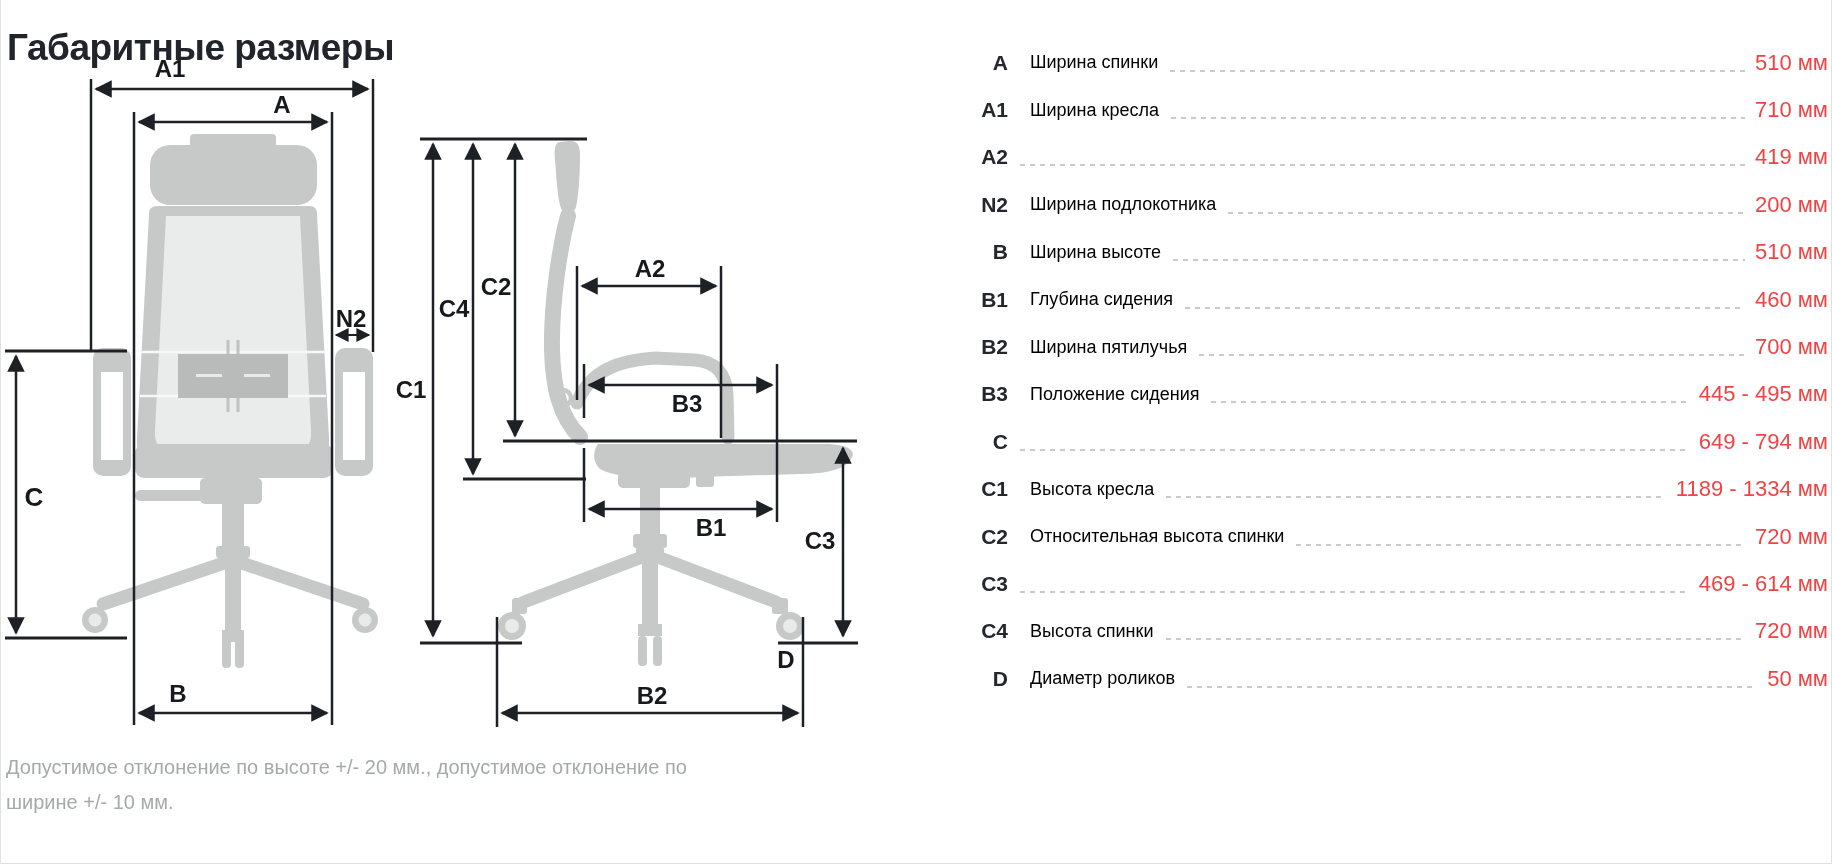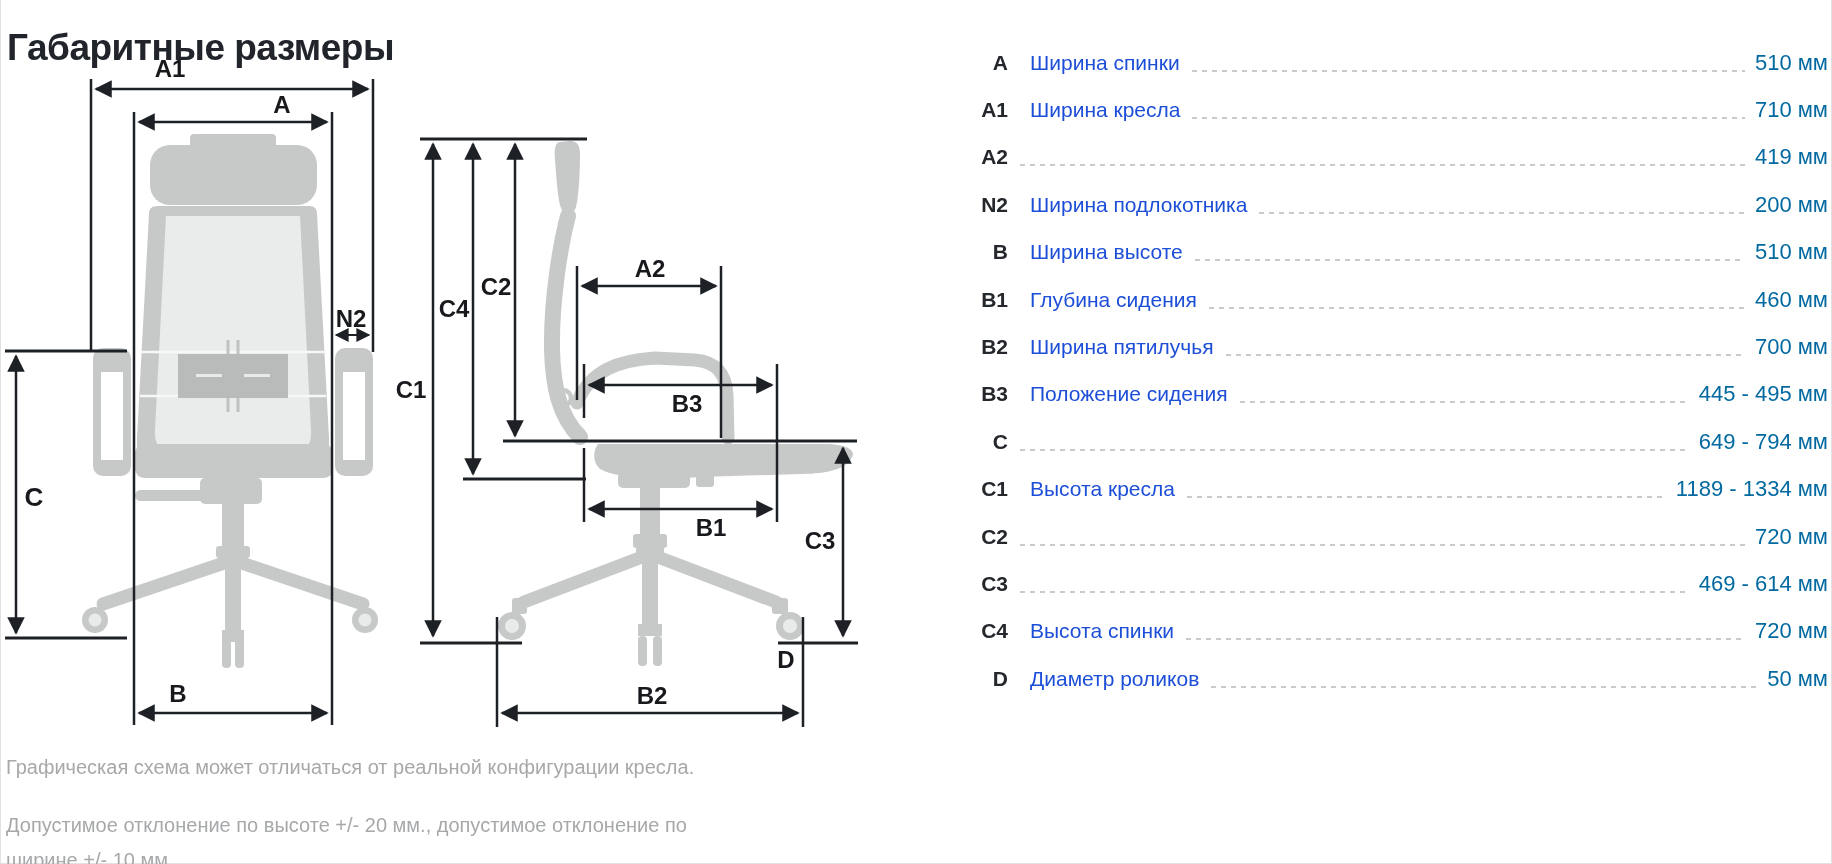--- a/index.html
+++ b/index.html
@@ -11,27 +11,27 @@
   .frame{position:absolute;inset:0;border-left:1px solid #e0e1e2;border-right:1px solid #e0e1e2;border-bottom:1px solid #e0e1e2;pointer-events:none;}
   .page-title{
     position:absolute;left:7px;top:2px;
     font-size:37px;font-weight:700;color:#21242a;letter-spacing:-.5px;text-align:right;
   }
   .diagram-svg{position:absolute;left:0;top:0;}
   
   .spec-table{position:absolute;left:958px;top:39px;width:870px;}
   .trow{display:flex;align-items:center;height:47.4px;}
   .tcode{width:50px;text-align:right;font-size:21px;font-weight:700;color:#24272c;flex:0 0 auto;}
-  .tdesc{margin-left:22px;font-size:21px;color:#1d4ed8;white-space:nowrap;flex:0 0 auto;}
+  .tdesc{margin-left:22px;font-size:18px;color:#000000;white-space:nowrap;flex:0 0 auto;}
   .tlead{
     flex:1 1 auto;height:2px;min-width:26px;
     margin:16px 10px 0 12px;
     background-image:repeating-linear-gradient(to right,#c9cacb 0 5px,transparent 5px 10px);
   }
-  .tval{font-size:22px;color:#0369a1;white-space:nowrap;flex:0 0 auto;}
+  .tval{font-size:22px;color:#ef4444;white-space:nowrap;flex:0 0 auto;}
   
   .footnotes{position:absolute;left:6px;top:750px;width:716px;color:#a6a8aa;font-size:20px;line-height:1.75;}
   .footnotes p{margin:0 0 23px 0;}
 </style>
 </head>
 <body>
 
 <div class="frame"></div>
 
 <h1 class="page-title">Габаритные размеры</h1>
@@ -246,20 +246,21 @@
     <div class="tval">649 - 794 мм</div>
   </div>
   <div class="trow">
     <div class="tcode">C1</div>
     <div class="tdesc">Высота кресла</div>
     <div class="tlead"></div>
     <div class="tval">1189 - 1334 мм</div>
   </div>
   <div class="trow">
     <div class="tcode">C2</div>
+    <div class="tdesc">Относительная высота спинки</div>
     <div class="tlead"></div>
     <div class="tval">720 мм</div>
   </div>
   <div class="trow">
     <div class="tcode">C3</div>
     <div class="tlead"></div>
     <div class="tval">469 - 614 мм</div>
   </div>
   <div class="trow">
     <div class="tcode">C4</div>
@@ -269,15 +270,14 @@
   </div>
   <div class="trow">
     <div class="tcode">D</div>
     <div class="tdesc">Диаметр роликов</div>
     <div class="tlead"></div>
     <div class="tval">50 мм</div>
   </div>
 </div>
 
 <div class="footnotes">
-  <p>Графическая схема может отличаться от реальной конфигурации кресла.</p>
   <p>Допустимое отклонение по высоте +/- 20 мм., допустимое отклонение по ширине +/- 10 мм.</p>
 </div>
 
 </body></html>

